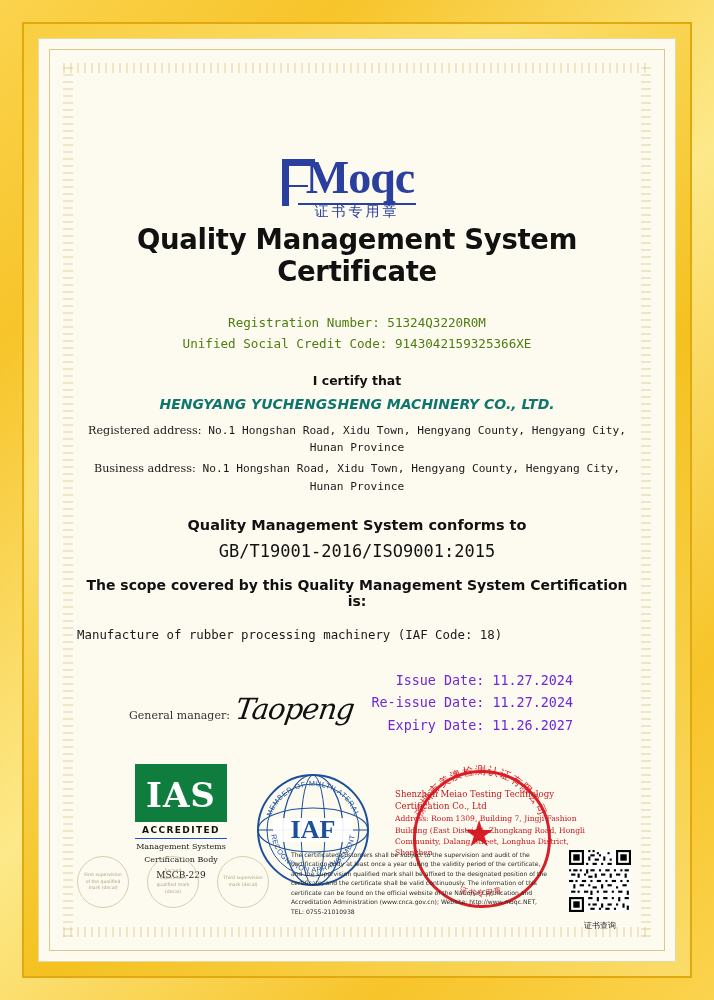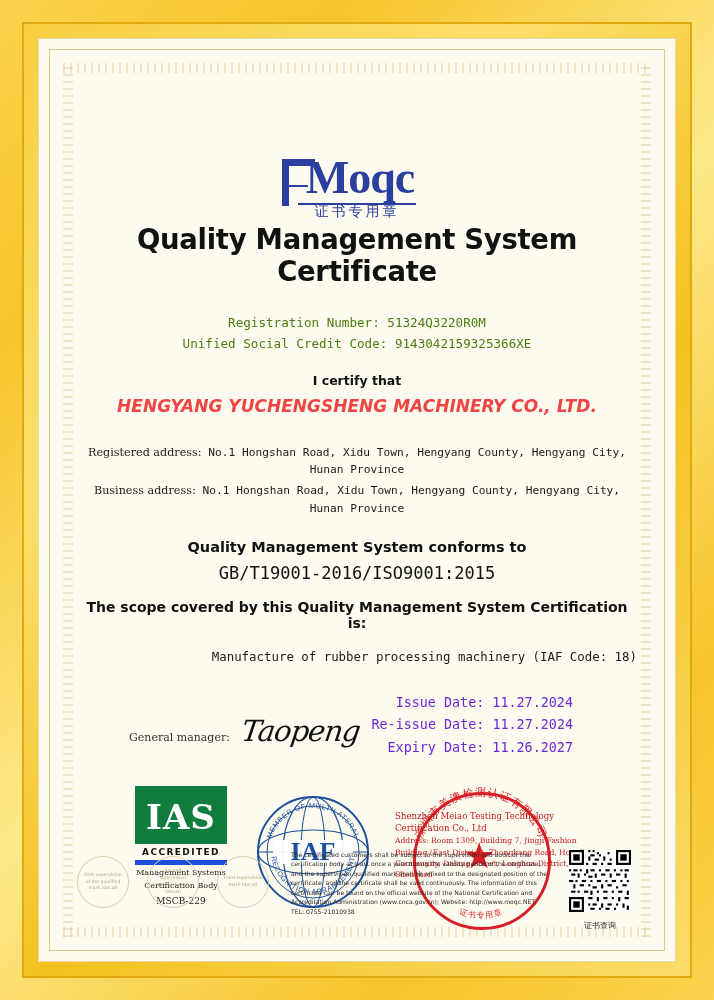--- a/index.html
+++ b/index.html
@@ -148,23 +148,23 @@
     font-weight: bold;
     font-size: 12.5px;
     color: #111;
     margin-bottom: 8px;
   }
   .company {
     text-align: center;
     font-family: "DejaVu Sans", sans-serif;
     font-weight: bold;
     font-style: italic;
-    font-size: 17px;
-    color: #ef4444;
-    margin-bottom: 28px;
+    font-size: 14px;
+    color: #0f766e;
+    margin-bottom: 10px;
   }
   .addr {
     text-align: center;
     font-family: "DejaVu Sans Mono", monospace;
     font-size: 11.2px;
     color: #1a1a1a;
     line-height: 1.55;
     margin: 0 6px 4px 6px;
   }
   .addr .lbl {
@@ -189,39 +189,39 @@
   }
   .scope-title {
     text-align: center;
     font-family: "DejaVu Sans", sans-serif;
     font-weight: bold;
     font-size: 14px;
     color: #111;
     margin-bottom: 18px;
   }
   .scope-text {
-    text-align: right;
+    text-align: left;
     font-family: "DejaVu Sans Mono", monospace;
     font-size: 12.4px;
     color: #1a1a1a;
     margin-bottom: 26px;
   }
 
   
   .sig-row {
     display: flex;
     align-items: flex-start;
     justify-content: space-between;
     margin-top: 28px;
     padding: 0 6px 0 52px;
   }
   .sig-left {
     display: flex;
     align-items: baseline;
-    gap: 12px;
+    gap: 6px;
     padding-top: 22px;
   }
   .sig-label {
     font-family: "DejaVu Serif", serif;
     font-size: 11px;
     color: #333;
   }
   .sig-name {
     font-family: "DejaVu Serif", serif;
     font-style: italic;
@@ -262,21 +262,21 @@
     letter-spacing: 1px;
     padding: 14px 0 10px 0;
     line-height: 1;
   }
   .ias-acc {
     font-family: "DejaVu Sans", sans-serif;
     font-size: 9px;
     font-weight: bold;
     letter-spacing: 1.4px;
     color: #111;
-    border-bottom: 5px solid #1d4ed8;
+    border-bottom: 1px solid #1d4ed8;
     padding: 3px 0 3px 0;
   }
   .ias-sub {
     font-family: "DejaVu Serif", serif;
     font-size: 8px;
     color: #222;
     line-height: 1.35;
     padding-top: 3px;
   }
   .ias-code {

